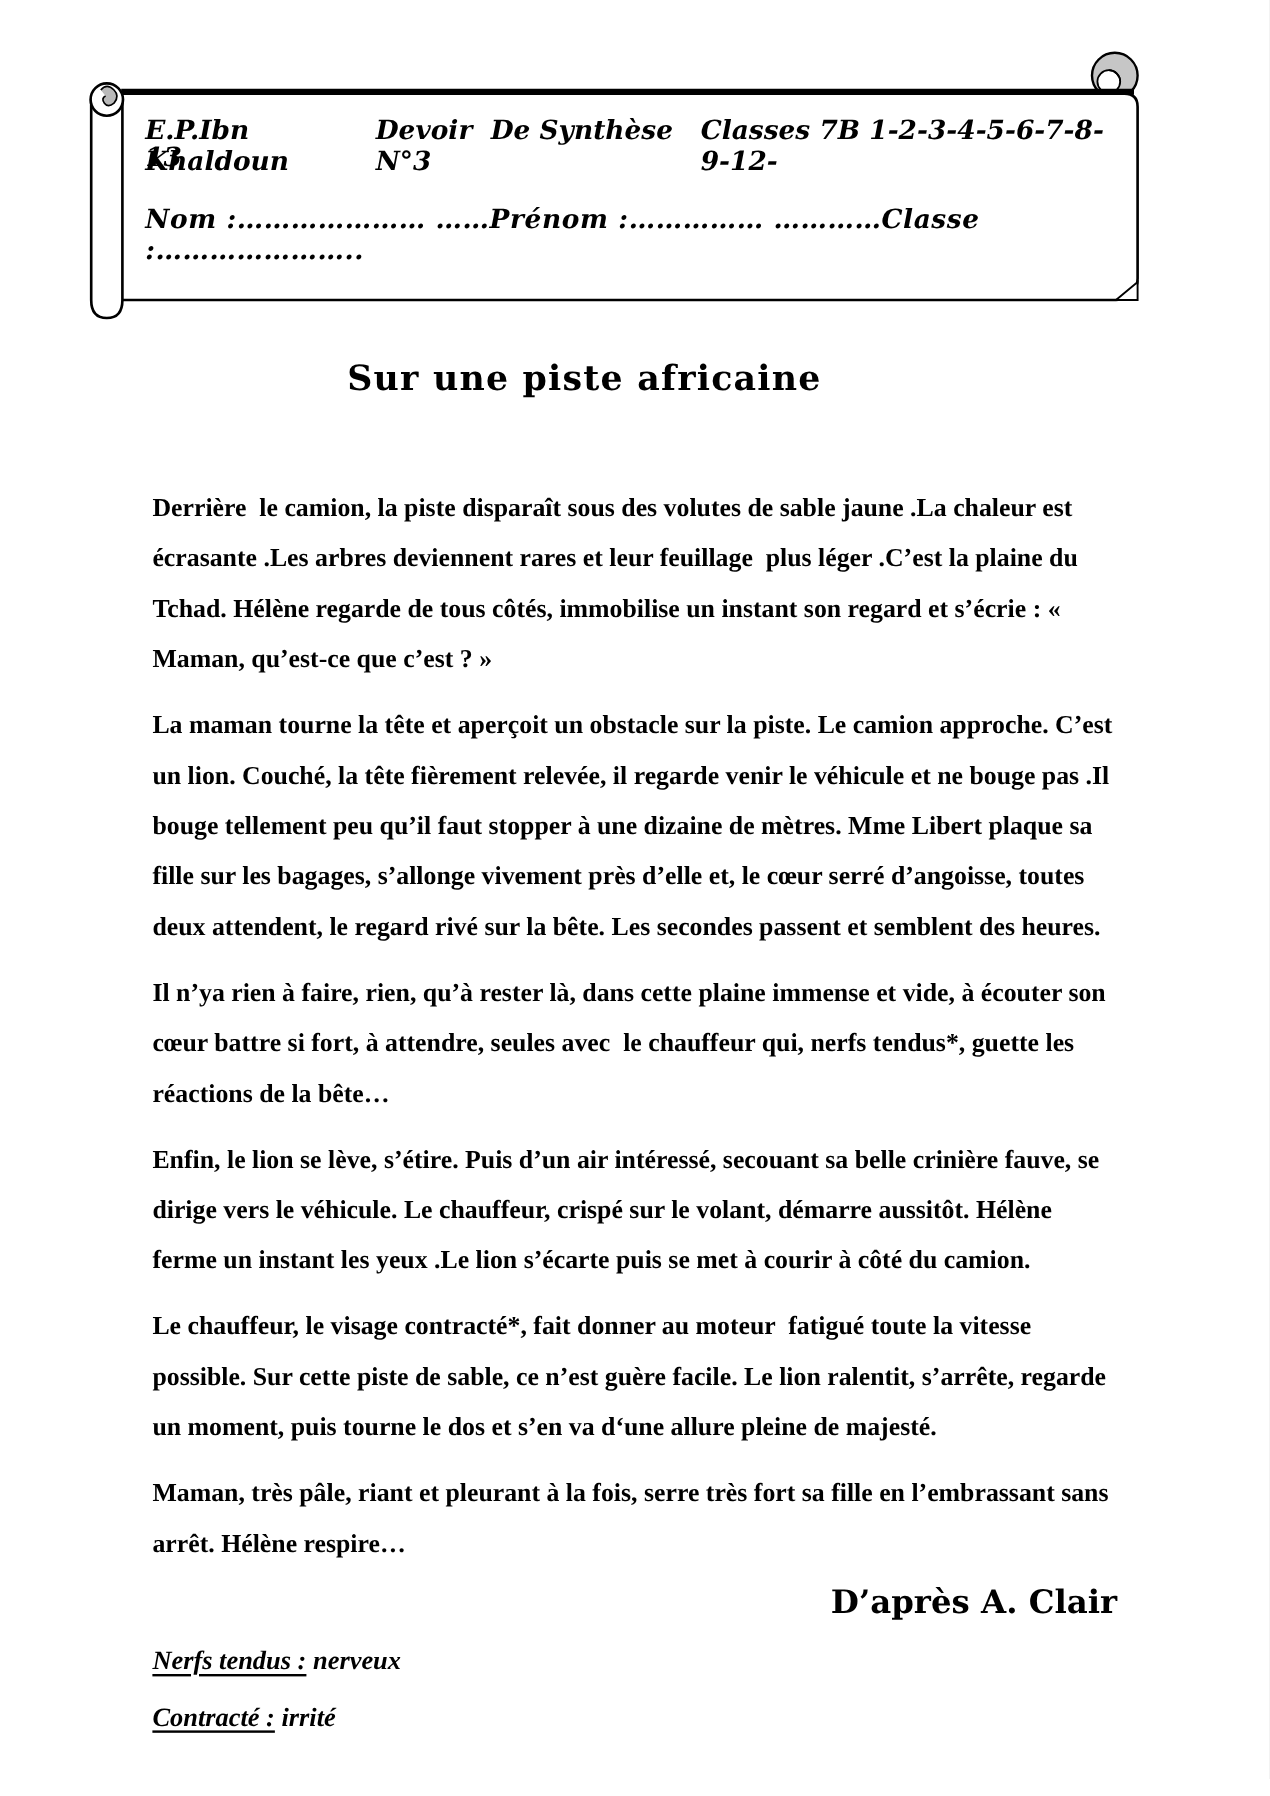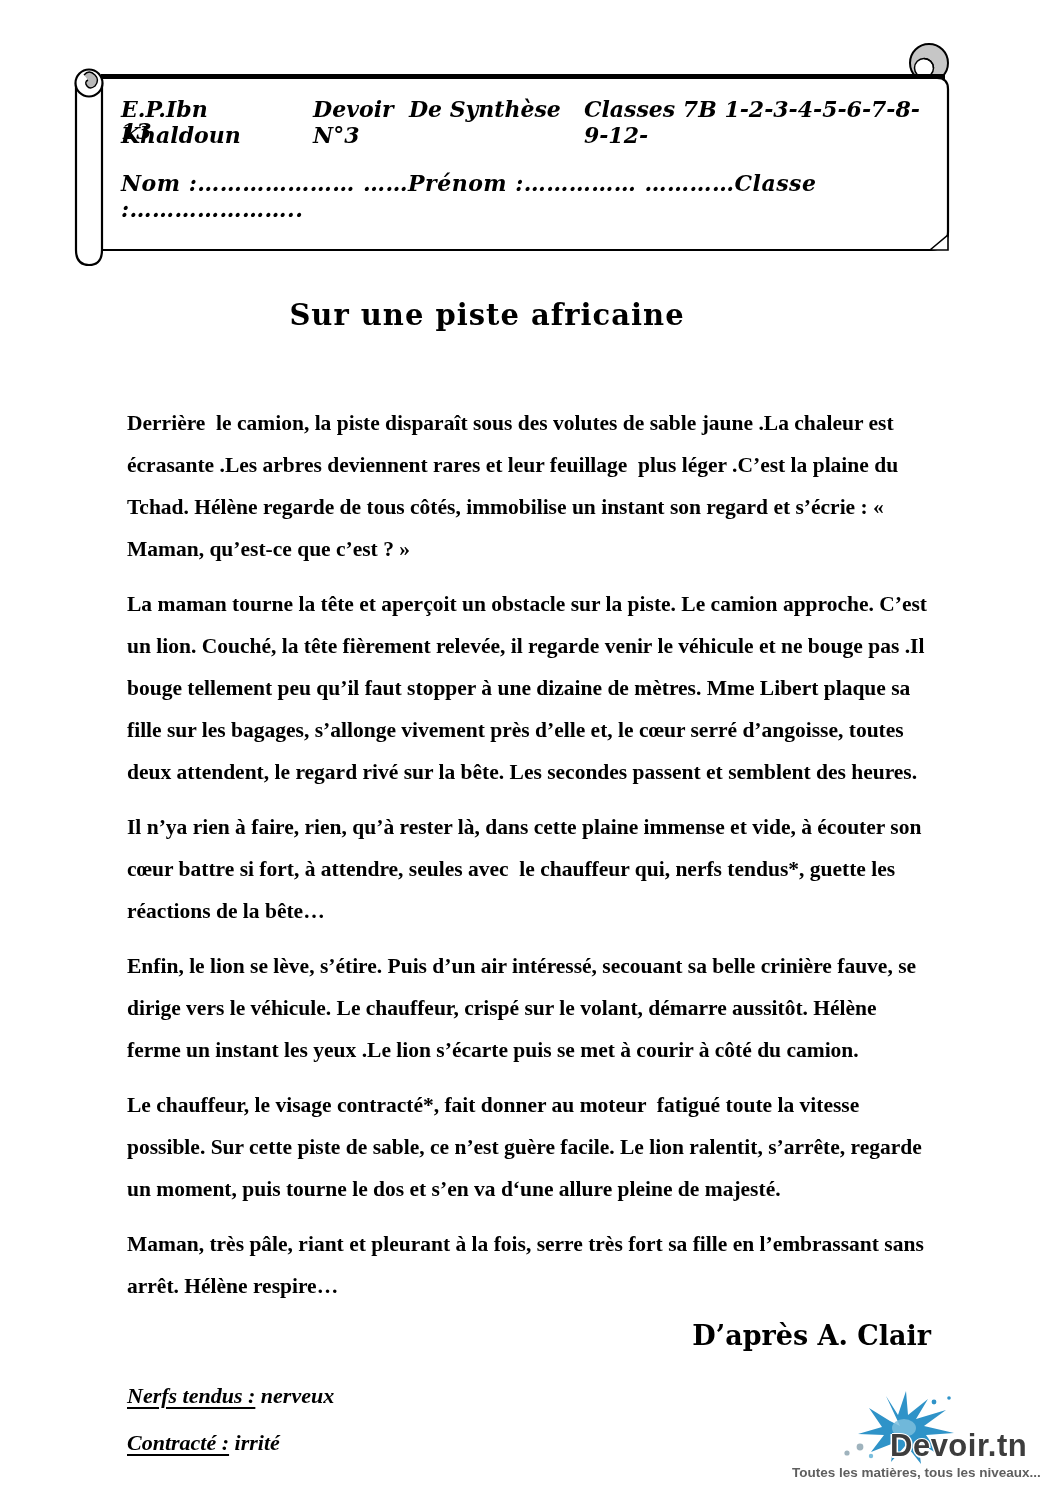--- a/index.html
+++ b/index.html
@@ -43,21 +43,21 @@
   .para {
     font-weight: bold; font-size: 21.5px; line-height: 42px;
     margin-bottom: 13px; white-space: pre-wrap;
   }
   .attribution {
     text-align: right;
     font-family: "DejaVu Serif", serif;
     font-weight: bold;
     font-size: 27px; margin-top: 2px; padding-right: 2px;
   }
-  .footnotes { margin-top: 32px; }
+  .footnotes { margin-top: 20px; }
   .footnote { font-size: 22px; font-weight: bold; font-style: italic; margin-bottom: 21px; }
   .footnote .term { text-decoration: underline; text-decoration-thickness: 2px; text-underline-offset: 4px; }
 
   
   .logo { position: absolute; left: 790px; top: 1388px; width: 262px; height: 102px; }
   .logo-splat { position: absolute; left: 48px; top: 2px; }
   .logo-brand {
     position: absolute; left: 100px; top: 40px;
     font-family: "Liberation Sans", sans-serif;
     font-weight: bold; font-size: 31px; letter-spacing: 0.5px;
@@ -122,27 +122,14 @@
     <div class="footnotes">
       <div class="footnote">
         <span class="term">Nerfs tendus :</span><span class="def"> nerveux</span>
       </div>
       <div class="footnote">
         <span class="term">Contracté :</span><span class="def"> irrité</span>
       </div>
     </div>
   </div>
 
-  <div class="logo">
-    <svg class="logo-splat" width="140" height="80" viewBox="0 0 140 80">
-      <path d="M62 36 L48 6 L60 25 L68 1 L70 25 L90 9 L78 29 L108 20 L86 36 L116 43 L88 45 L103 66 L80 52 L83 74 L68 55 L53 72 L56 53 L33 62 L46 45 L20 44 L44 37 L31 18 L52 31 Z" fill="#2f93c8"></path>
-      <ellipse cx="66" cy="38" rx="12" ry="9" fill="#7bbedd" opacity="0.85"></ellipse>
-      <circle cx="22" cy="57" r="3.4" fill="#9fb3bd"></circle>
-      <circle cx="9" cy="63" r="2.6" fill="#9fb3bd"></circle>
-      <circle cx="33" cy="66" r="2.2" fill="#7bbedd"></circle>
-      <circle cx="96" cy="12" r="2.4" fill="#2f93c8"></circle>
-      <circle cx="111" cy="8" r="1.8" fill="#2f93c8"></circle>
-    </svg>
-    <div class="logo-brand">Devoir.tn</div>
-    <div class="logo-tagline">Toutes les matières, tous les niveaux...</div>
-  </div>
 
 </div>
 
 </body></html>

